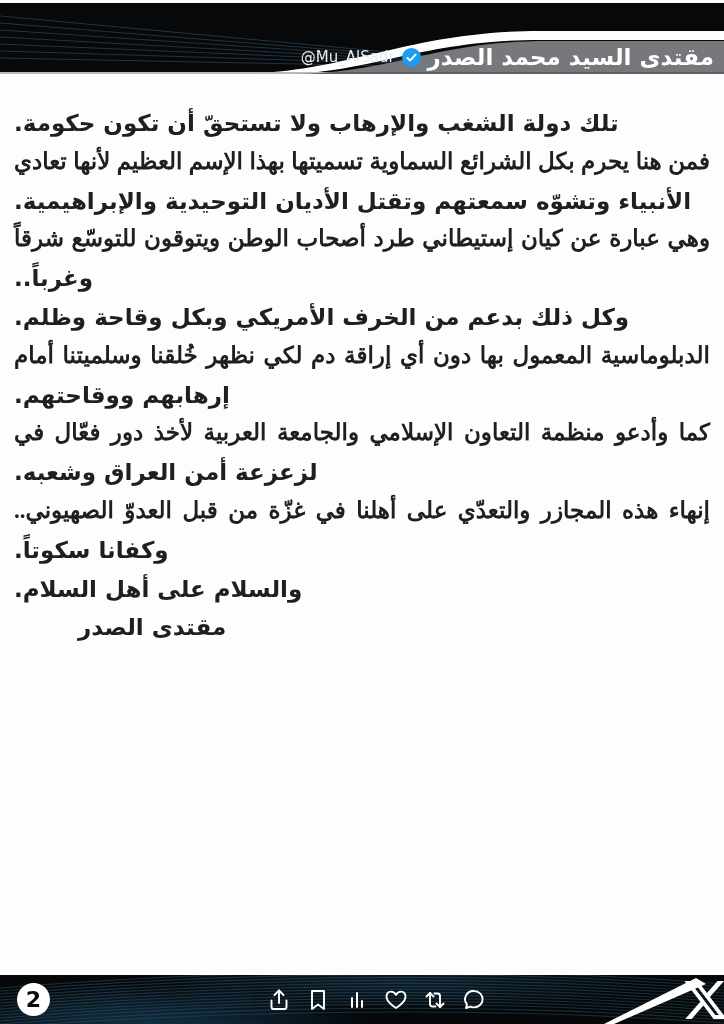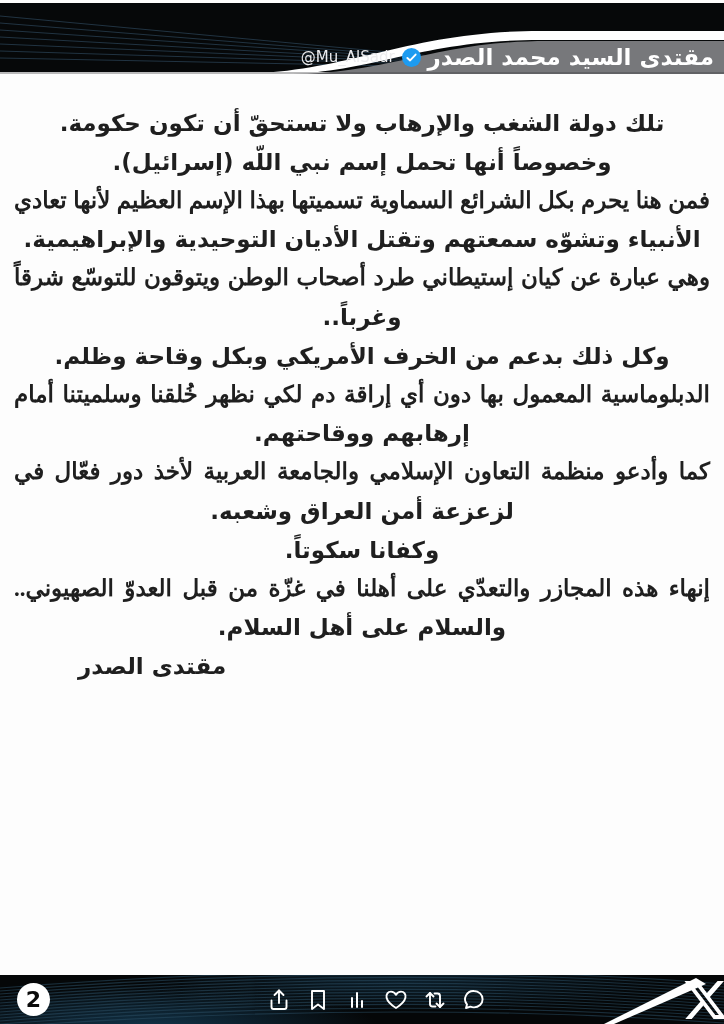--- a/index.html
+++ b/index.html
@@ -21,21 +21,21 @@
     display:flex;align-items:center;justify-content:center;flex:0 0 auto;
   }
   .verified svg{position:static;}
   .handle{color:#ececee;font-size:15px;font-weight:400;direction:ltr;white-space:nowrap;}
   
   .statement{
     position:absolute;top:74px;left:0;width:724px;
     padding:30px 14px 0 14px;box-sizing:border-box;
     direction:rtl;color:#1f1f1f;font-weight:700;font-size:23px;line-height:38.8px;
   }
-  .line{text-align:center;white-space:nowrap;}
+  .line{text-align:left;white-space:nowrap;}
   .line.full{white-space:normal;text-align:justify;text-align-last:justify;font-family:Liberation Serif, serif;}
   .signature{text-align:left;padding-left:64px;direction:rtl;}
   
   .footer{
     position:absolute;left:0;bottom:0;width:724px;height:49px;background:#050708;
   }
   .waves{position:absolute;left:0;top:0;}
   .page-badge{
     position:absolute;left:17px;top:8px;width:33px;height:33px;border-radius:50%;
     background:#ffffff;color:#0a0a0a;font-weight:700;font-size:22px;
@@ -80,32 +80,31 @@
         <svg width="11" height="11" viewBox="0 0 12 12">
           <path d="M1.5 6.5 L4.5 9.2 L10.5 2.8" stroke="#ffffff" stroke-width="2.1" fill="none" stroke-linecap="round" stroke-linejoin="round"></path>
         </svg>
       </span>
       <span class="handle">@Mu_AlSadr</span>
     </div>
   </div>
 
   <div class="statement">
     <div class="line">تلك دولة الشغب والإرهاب ولا تستحقّ أن تكون حكومة.</div>
-    <div class="line">وخصوصاً أنها تحمل إسم نبي اللّه (إسرائيل).</div>
     <div class="line full">فمن هنا يحرم بكل الشرائع السماوية تسميتها بهذا الإسم العظيم لأنها تعادي</div>
     <div class="line">الأنبياء وتشوّه سمعتهم وتقتل الأديان التوحيدية والإبراهيمية.</div>
     <div class="line full">وهي عبارة عن كيان إستيطاني طرد أصحاب الوطن ويتوقون للتوسّع شرقاً</div>
     <div class="line">وغرباً..</div>
     <div class="line">وكل ذلك بدعم من الخرف الأمريكي وبكل وقاحة وظلم.</div>
     <div class="line full">الدبلوماسية المعمول بها دون أي إراقة دم لكي نظهر خُلقنا وسلميتنا أمام</div>
     <div class="line">إرهابهم ووقاحتهم.</div>
     <div class="line full">كما وأدعو منظمة التعاون الإسلامي والجامعة العربية لأخذ دور فعّال في</div>
     <div class="line">لزعزعة أمن العراق وشعبه.</div>
+    <div class="line full">إنهاء هذه المجازر والتعدّي على أهلنا في غزّة من قبل العدوّ الصهيوني..</div>
     <div class="line">وكفانا سكوتاً.</div>
-    <div class="line full">إنهاء هذه المجازر والتعدّي على أهلنا في غزّة من قبل العدوّ الصهيوني..</div>
     <div class="line">والسلام على أهل السلام.</div>
     <div class="line signature">مقتدى الصدر</div>
   </div>
 
   <div class="footer">
     <svg class="waves" width="724" height="49" viewBox="0 0 724 49">
       <defs>
         <radialGradient id="glow" cx="50%" cy="50%" r="50%">
           <stop offset="0%" stop-color="#1d5a82" stop-opacity="0.55"></stop>
           <stop offset="100%" stop-color="#1d5a82" stop-opacity="0"></stop>

